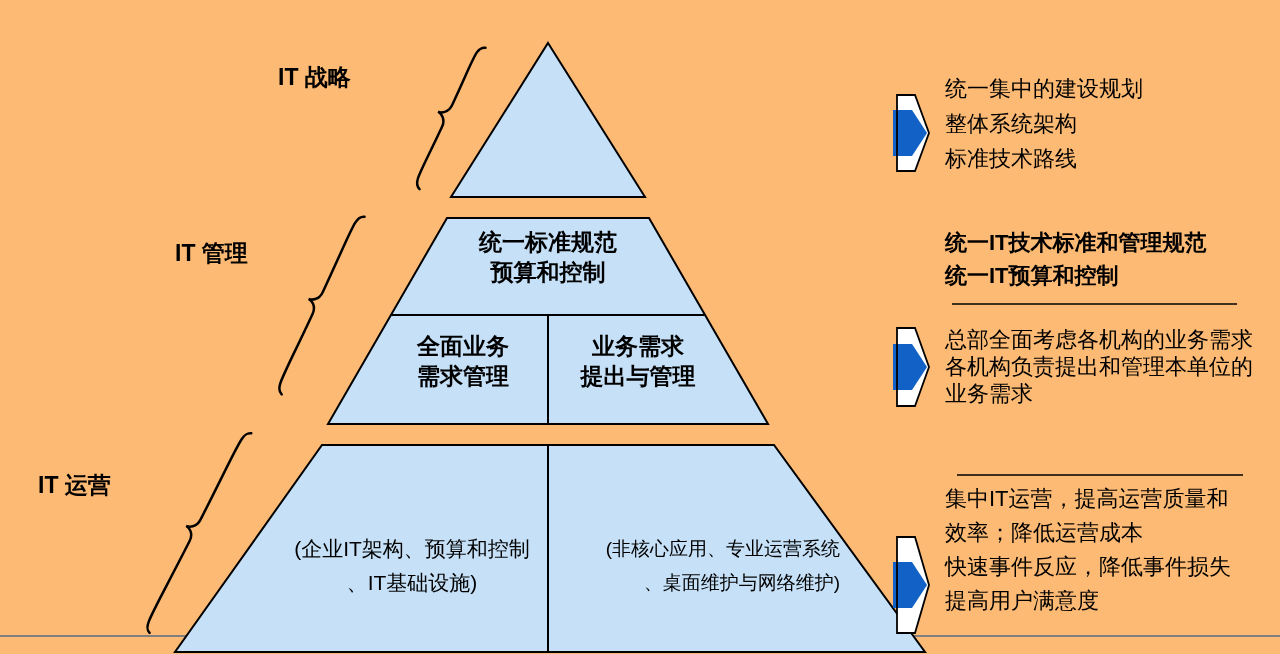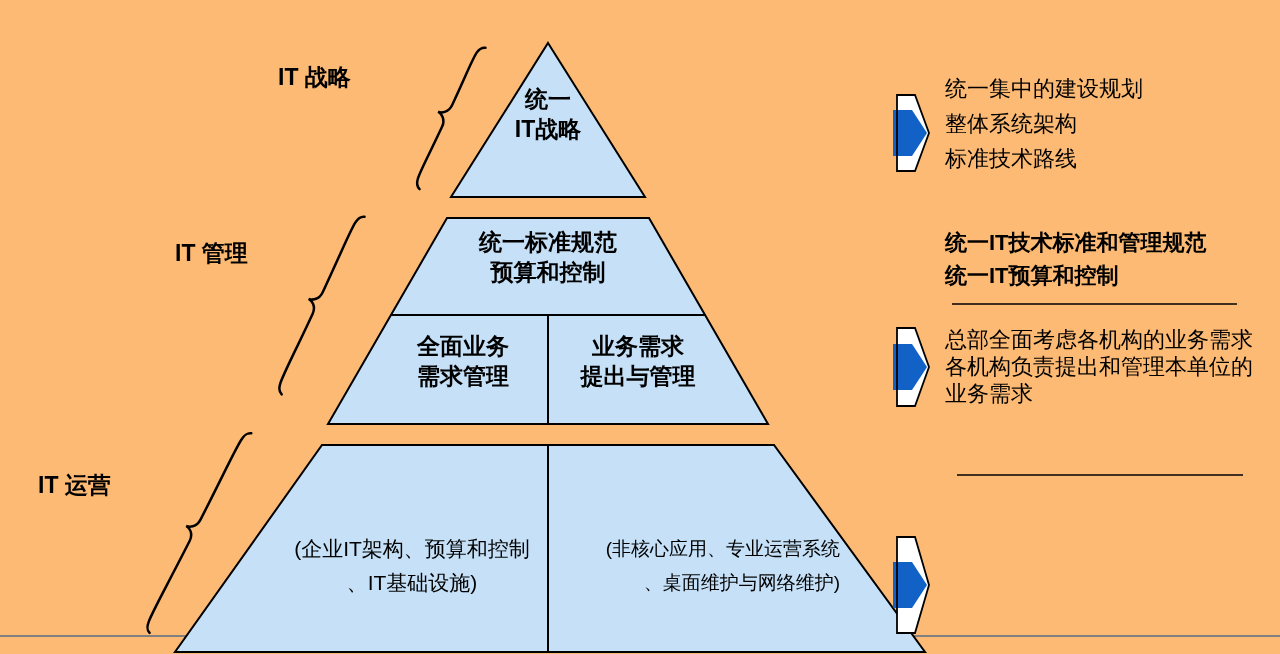--- a/index.html
+++ b/index.html
@@ -80,35 +80,37 @@
       <polygon class="arr-bg" points="897,537 915,537 929,585 915,633 897,633"></polygon>
       <polygon class="arr-blue" points="893,562 912,562 927,585 912,608 893,608"></polygon>
       <polygon class="arr-outline" points="897,537 915,537 929,585 915,633 897,633"></polygon>
     </g>
   </svg>
 
   <div class="txt side-label lbl-strategy">IT 战略</div>
   <div class="txt side-label lbl-management">IT 管理</div>
   <div class="txt side-label lbl-operations">IT 运营</div>
 
-  <div class="txt pyr-txt t-l1">统一
-IT战略</div>
   <div class="txt pyr-txt t-l2top">统一标准规范
 预算和控制</div>
   <div class="txt pyr-txt t-l2left">全面业务
 需求管理</div>
   <div class="txt pyr-txt t-l2right">业务需求
 提出与管理</div>
   <div class="txt t-l3left-sub">(企业IT架构、预算和控制
 、IT基础设施)</div>
   <div class="txt t-l3right-sub">(非核心应用、专业运营系统
 、桌面维护与网络维护)</div>
 
   <div class="txt note n-strategy">统一集中的建设规划
 整体系统架构
 标准技术路线</div>
   <div class="txt note n-management-top">统一IT技术标准和管理规范
 统一IT预算和控制</div>
   <div class="txt note n-management-bottom">总部全面考虑各机构的业务需求
 各机构负责提出和管理本单位的
 业务需求</div>
+  <div class="txt note n-operations">集中IT运营，提高运营质量和
+效率；降低运营成本
+快速事件反应，降低事件损失
+提高用户满意度</div>
 
 </div>
 
 </body></html>

